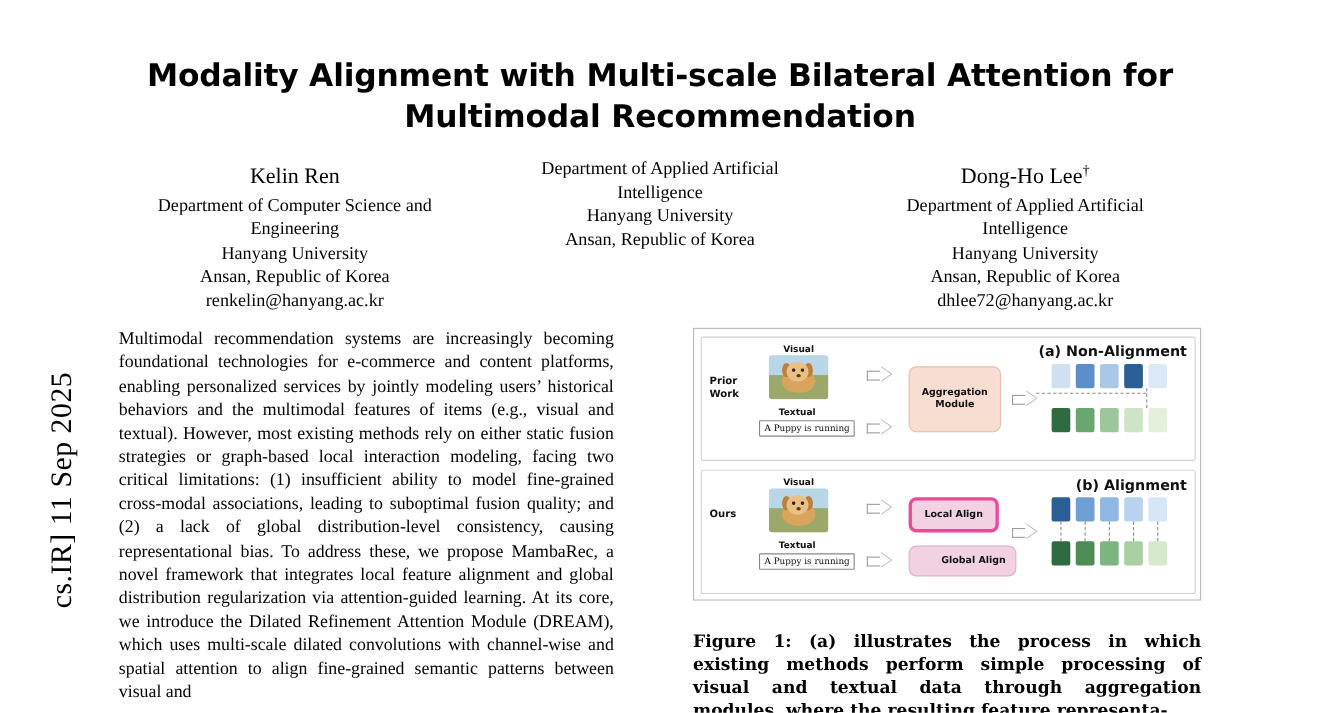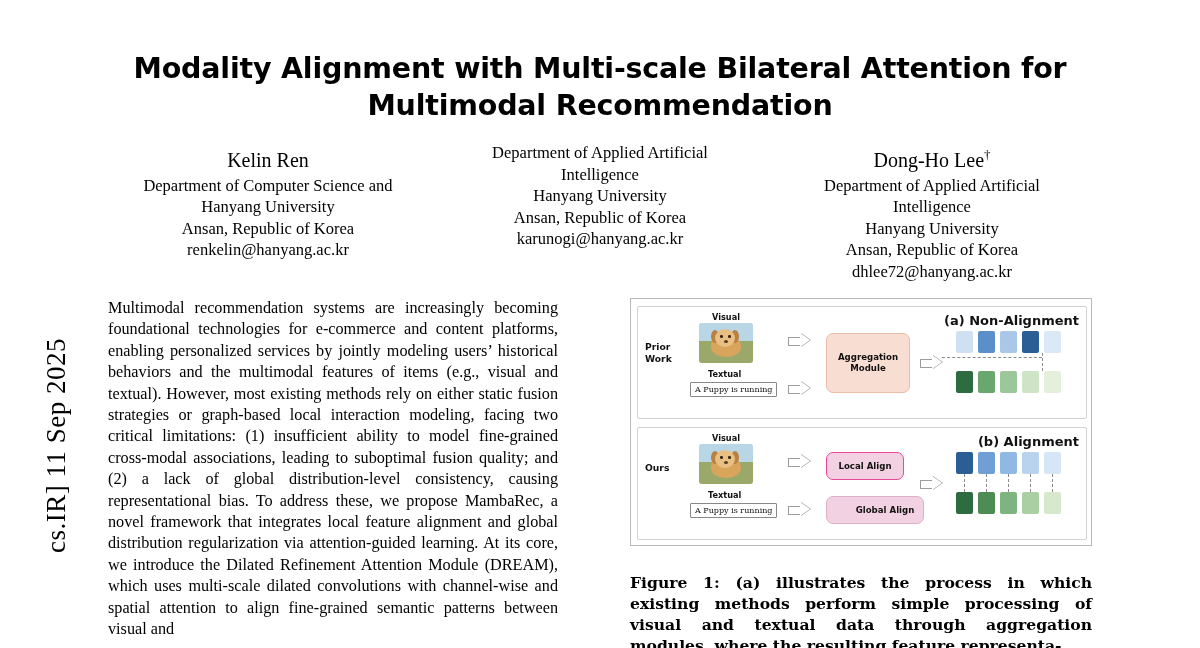--- a/index.html
+++ b/index.html
@@ -222,21 +222,21 @@
     align-items: center;
     justify-content: center;
     text-align: center;
     font-family: "DejaVu Sans", sans-serif;
     font-weight: bold;
     font-size: 8.6px;
     color: #111;
     line-height: 11px;
   }
   .mod-agg { background: #f8ddd2; border: 1px solid #e9bda8; }
-  .mod-local { background: #f2d2e2; border: 1px solid #ec4899; }
+  .mod-local { background: #f2d2e2; border: 3px solid #ec4899; }
   .mod-global { background: #f2d2e2; border: 1px solid #ddb0c9; padding-left: 20px; }
 
   .sq {
     position: absolute;
     width: 17px;
     height: 22px;
     border-radius: 2px;
   }
 
   .dashline {
@@ -266,31 +266,31 @@
 
   <div class="title">Modality Alignment with Multi-scale Bilateral Attention for Multimodal Recommendation</div>
 
   <div class="authors">
 
     <div class="author">
       <div class="name">
         <span>Kelin Ren</span><span class="sup"></span>
       </div>
       <div>Department of Computer Science and</div>
+      <div>Engineering</div>
       <div>Hanyang University</div>
       <div>Ansan, Republic of Korea</div>
       <div>renkelin@hanyang.ac.kr</div>
     </div>
 
     <div class="author">
       <div>Department of Applied Artificial</div>
       <div>Intelligence</div>
       <div>Hanyang University</div>
       <div>Ansan, Republic of Korea</div>
-      <div>karunogi@hanyang.ac.kr</div>
     </div>
 
     <div class="author">
       <div class="name">
         <span>Dong-Ho Lee</span><span class="sup">†</span>
       </div>
       <div>Department of Applied Artificial</div>
       <div>Intelligence</div>
       <div>Hanyang University</div>
       <div>Ansan, Republic of Korea</div>

